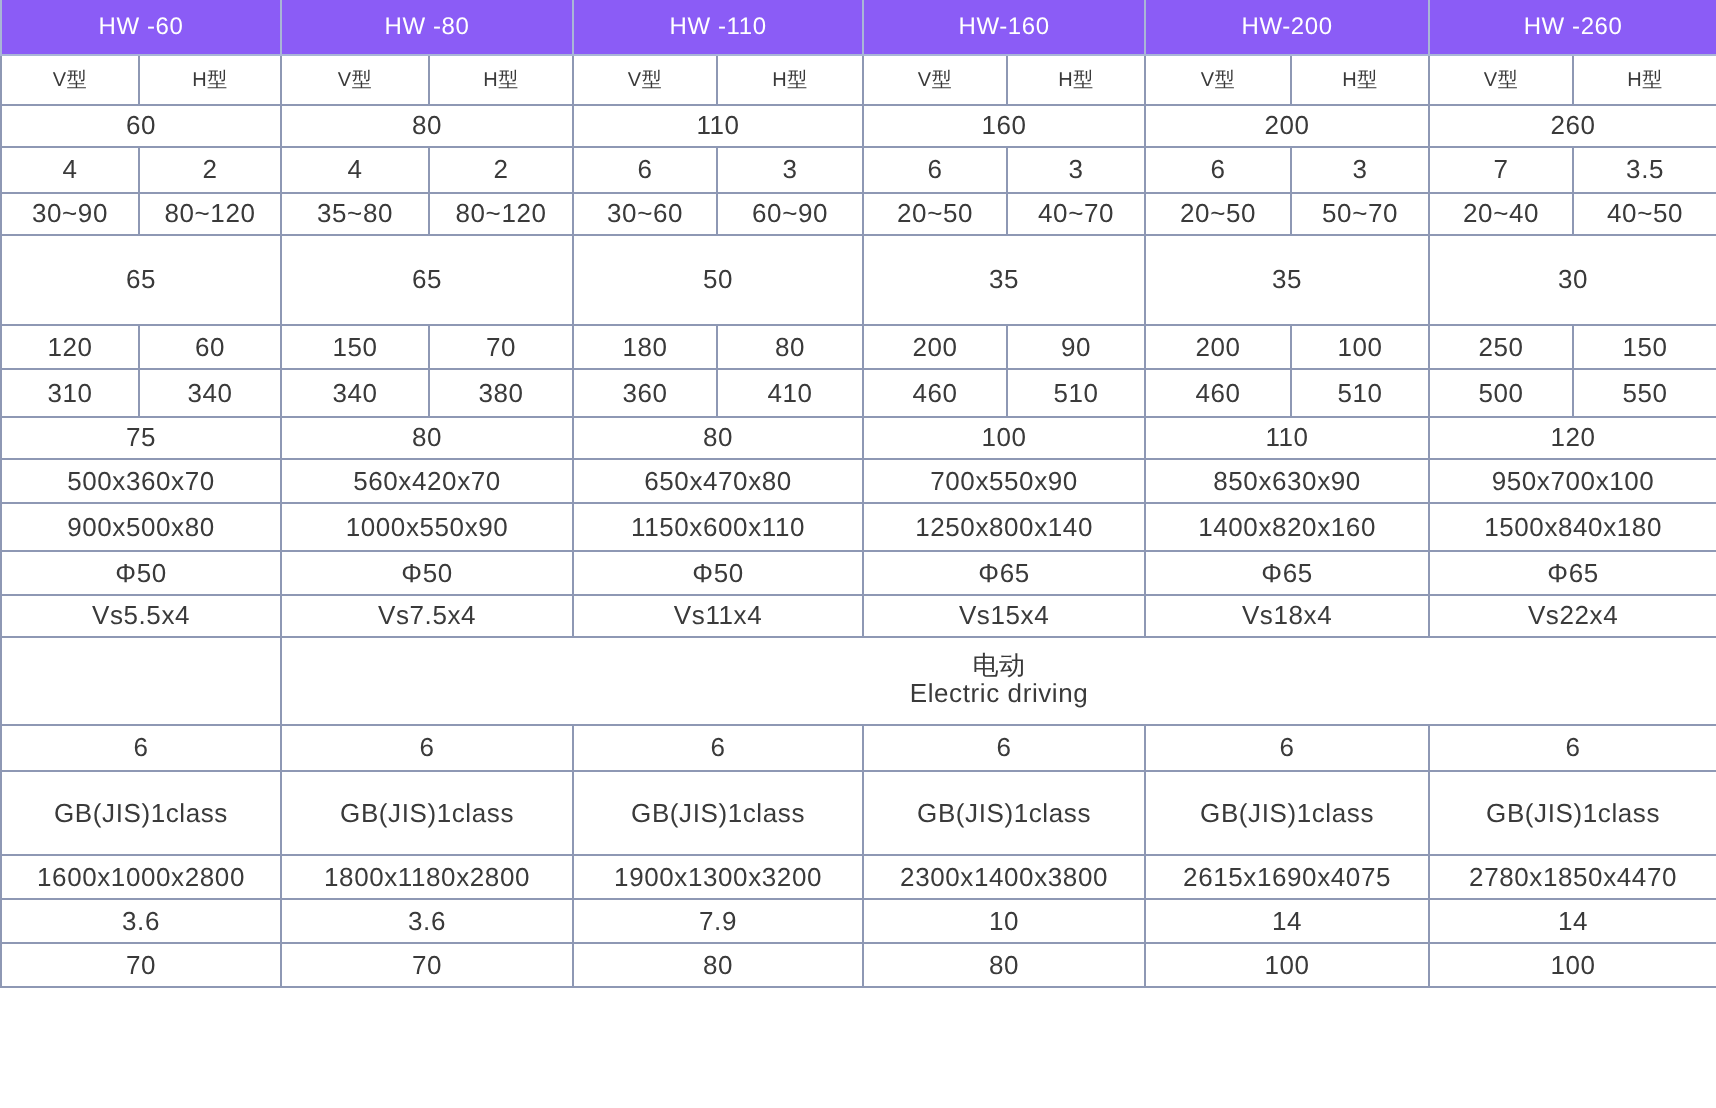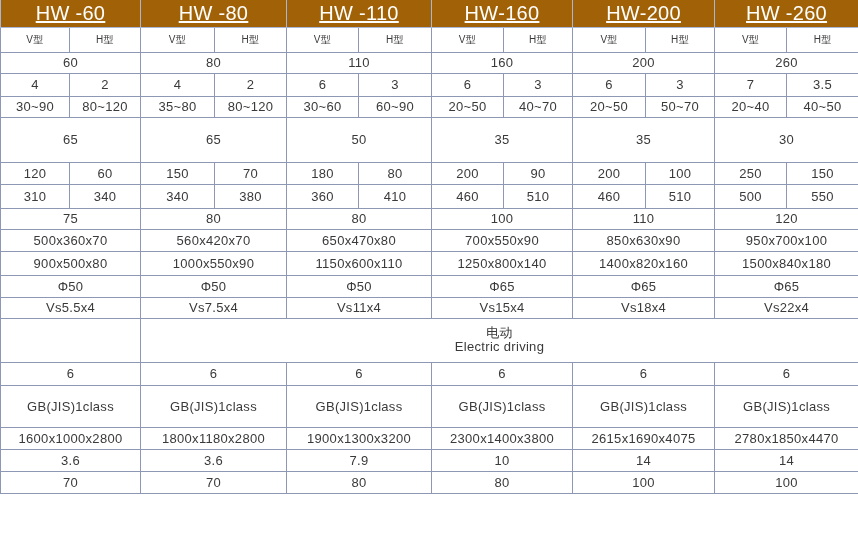--- a/index.html
+++ b/index.html
@@ -1,19 +1,19 @@
 <!DOCTYPE html>
 <html><head>
 <meta charset="utf-8">
 <style>
   html, body { margin:0; padding:0; background:#ffffff; }
   body { width:858px; height:554px; overflow:hidden; font-family:"Liberation Sans", "DejaVu Sans", sans-serif; color:#333; }
   table.spec { border-collapse:collapse; table-layout:fixed; width:858px; position:absolute; left:0; top:0; }
   table.spec td, table.spec th { border:1px solid #8e98b4; text-align:center; vertical-align:middle; padding:0; font-size:13px; font-weight:normal; color:#3a3a3a; overflow:hidden; white-space:nowrap; letter-spacing:0.3px; }
-  table.spec th { background:#a16207; color:#ffffff; font-size:20px; border-color:#a9b6d6; border-top:0;text-decoration:underline; }
+  table.spec th { background:#8b5cf6; color:#ffffff; font-size:12px; border-color:#a9b6d6; border-top:0; }
   table.spec tr.r-sub td { font-size:10px; }
   .two-line { line-height:14px; font-size:13px; }
 </style>
 </head>
 <body>
 
 <table class="spec">
   <colgroup>
     <col style="width:69px">
       <col style="width:71px">

